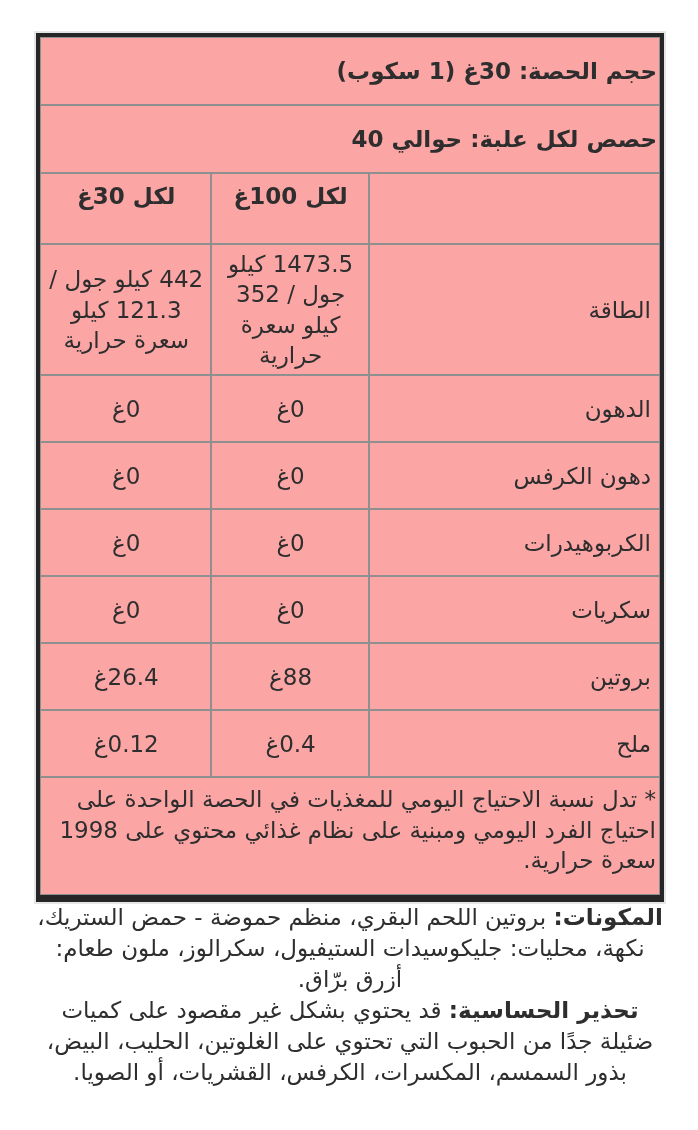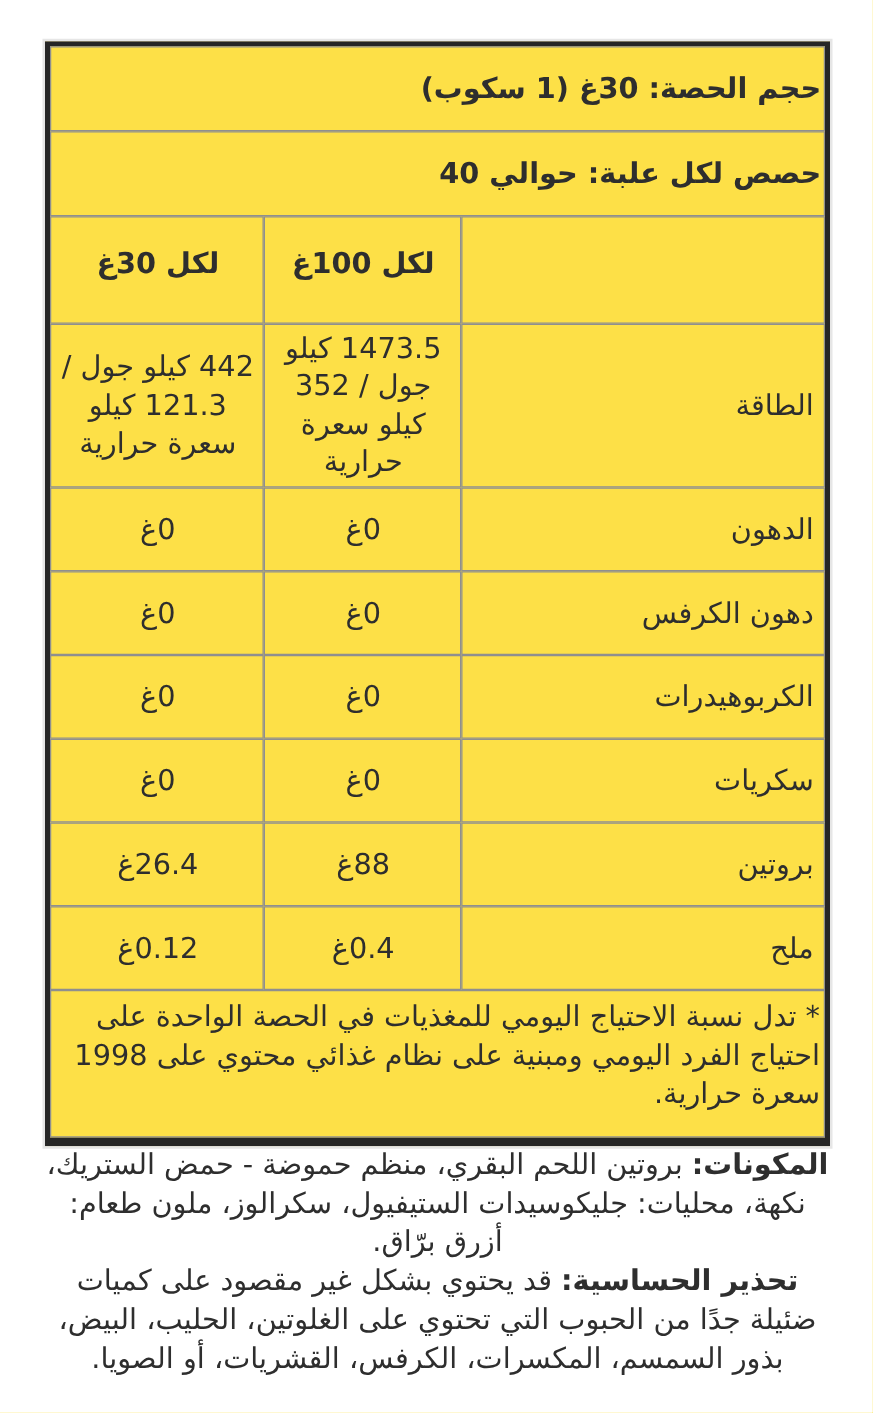--- a/index.html
+++ b/index.html
@@ -20,21 +20,21 @@
     padding: 33px 34px 0 36px;
   }
   table.nutrition {
     width: 628px;
     table-layout: fixed;
     border-collapse: separate;
     border-spacing: 0;
     border: 4px solid #262626;
     border-bottom-width: 7px;
     outline: 2px solid #e6e6e6;
-    background: #fde047;
+    background: #fca5a5;
   }
   col.c-name  { width: 47%; }
   col.c-100   { width: 25.5%; }
   col.c-30    { width: 27.5%; }
   td {
     border: 1px solid #8f8f8f;
     font-size: 23px;
     line-height: 1.32;
     vertical-align: middle;
     padding: 4px 2px 4px 4px;
@@ -43,21 +43,21 @@
   td.fullrow {
     font-weight: bold;
     text-align: right;
     height: 58px;
     padding-right: 2px;
   }
   td.colhead {
     font-weight: bold;
     text-align: center;
     vertical-align: top;
-    padding-top: 22px;
+    padding-top: 7px;
     height: 58px;
   }
   td.nutrient {
     text-align: right;
     padding-right: 8px;
   }
   td.value {
     text-align: center;
   }
   tr.simple td { height: 57px; }

